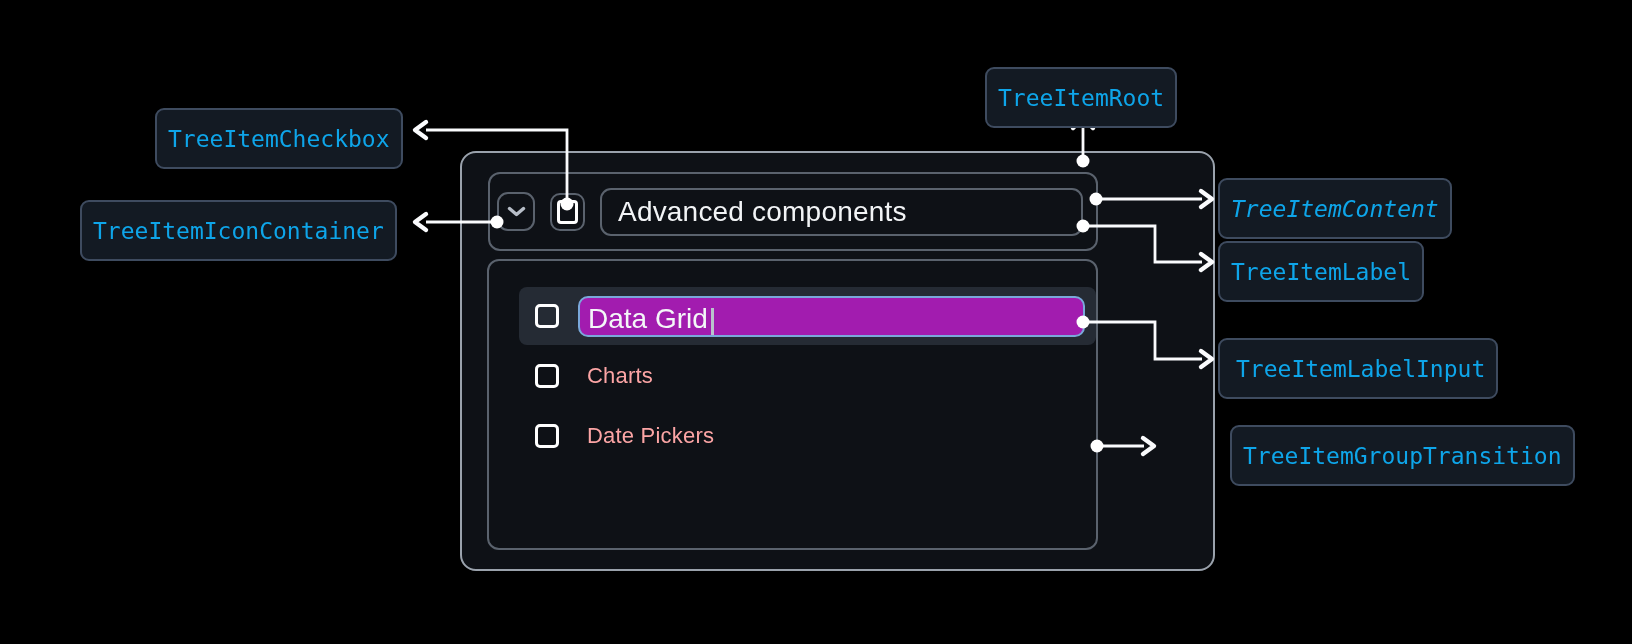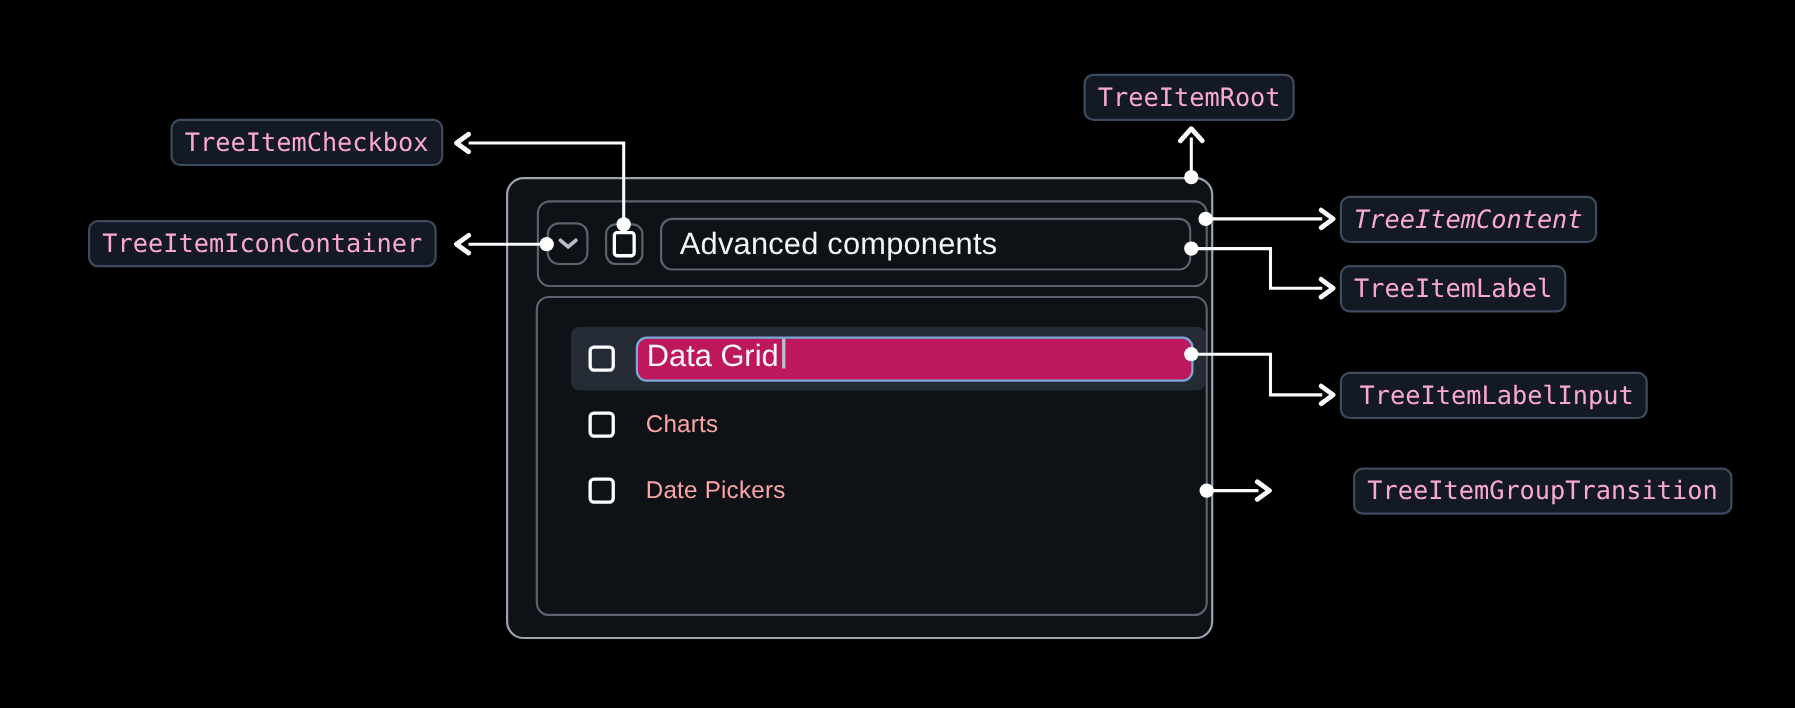--- a/index.html
+++ b/index.html
@@ -1,20 +1,20 @@
 <!DOCTYPE html>
 <html><head>
 <meta charset="utf-8">
 <style>
   html,body{margin:0;padding:0;background:#000;}
   .canvas{position:relative;width:1632px;height:644px;background:#000;overflow:hidden;
           font-family:"Liberation Sans",sans-serif;}
 
   
-  .panel{position:absolute;left:460px;top:161px;width:643px;height:420px;
+  .panel{position:absolute;left:460px;top:151px;width:755px;height:420px;
          background:#0e1116;border:2px solid #9aa2ac;border-radius:16px;box-sizing:border-box;}
 
   .content-box{position:absolute;left:26px;top:19px;width:610px;height:79px;
                border:2px solid #5a626d;border-radius:12px;box-sizing:border-box;
                display:flex;align-items:center;padding:0 13px 0 7px;gap:15px;}
 
   .icon-container{width:38px;height:39px;border:2px solid #5a626d;border-radius:11px;
                   box-sizing:border-box;display:flex;align-items:center;justify-content:center;flex:0 0 auto;}
   .checkbox-frame{width:35px;height:38px;border:2px solid #5a626d;border-radius:10px;
                   box-sizing:border-box;display:flex;align-items:center;justify-content:center;flex:0 0 auto;}
@@ -26,27 +26,27 @@
 
   .group-box{position:absolute;left:25px;top:106px;width:611px;height:291px;
              border:2px solid #5a626d;border-radius:12px;box-sizing:border-box;
              padding:26px 0 0 30px;}
   .row{width:577px;height:58px;margin-bottom:2px;display:flex;align-items:center;border-radius:8px;}
   .row.editing{background:#252b34;}
   .row-checkbox{width:24px;height:24px;margin-left:16px;border:3px solid #ffffff;border-radius:5px;
                 box-sizing:border-box;flex:0 0 auto;}
   .row-label{color:#fca5a5;font-size:22px;margin-left:28px;letter-spacing:.2px;}
   .label-input{margin-left:19px;width:507px;height:41px;border:2px solid #7aa8da;border-radius:10px;
-               background:#be185d;box-sizing:border-box;display:flex;align-items:flex-start;padding-left:8px;}
+               background:#a21caf;box-sizing:border-box;display:flex;align-items:flex-end;padding-left:8px;}
   .label-input span{color:#f4f6f8;font-size:28px;}
   .caret{width:3px;height:27px;background:#b9c2cc;margin-left:3px;}
 
   
-  .badge{position:absolute;height:43px;box-sizing:border-box;background:#131a23;
-         border:2px solid #3e4b5f;border-radius:9px;color:#f9a8d4;
+  .badge{position:absolute;height:61px;box-sizing:border-box;background:#131a23;
+         border:2px solid #3e4b5f;border-radius:9px;color:#0ea5e9;
          font-family:"DejaVu Sans Mono","Liberation Mono",monospace;font-size:23px;
          display:flex;align-items:center;padding:0 11px;white-space:nowrap;z-index:6;}
 
   
   svg.connectors{position:absolute;left:0;top:0;z-index:5;pointer-events:none;}
   .cline{stroke:#fafbfd;stroke-width:2.8;fill:none;}
   .chead{stroke:#fafbfd;stroke-width:4.4;fill:none;stroke-linecap:round;stroke-linejoin:round;}
   .cdot{fill:#ffffff;}
 </style>
 </head>

